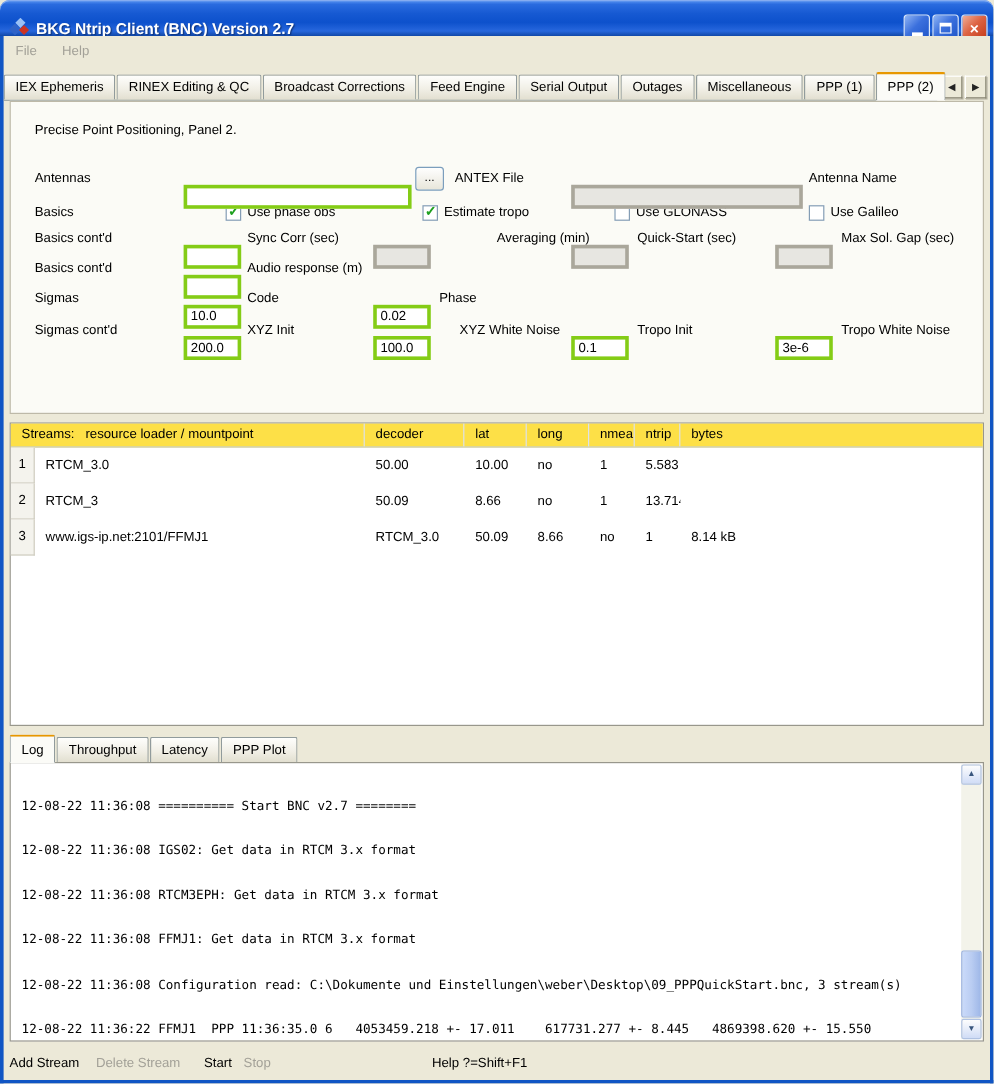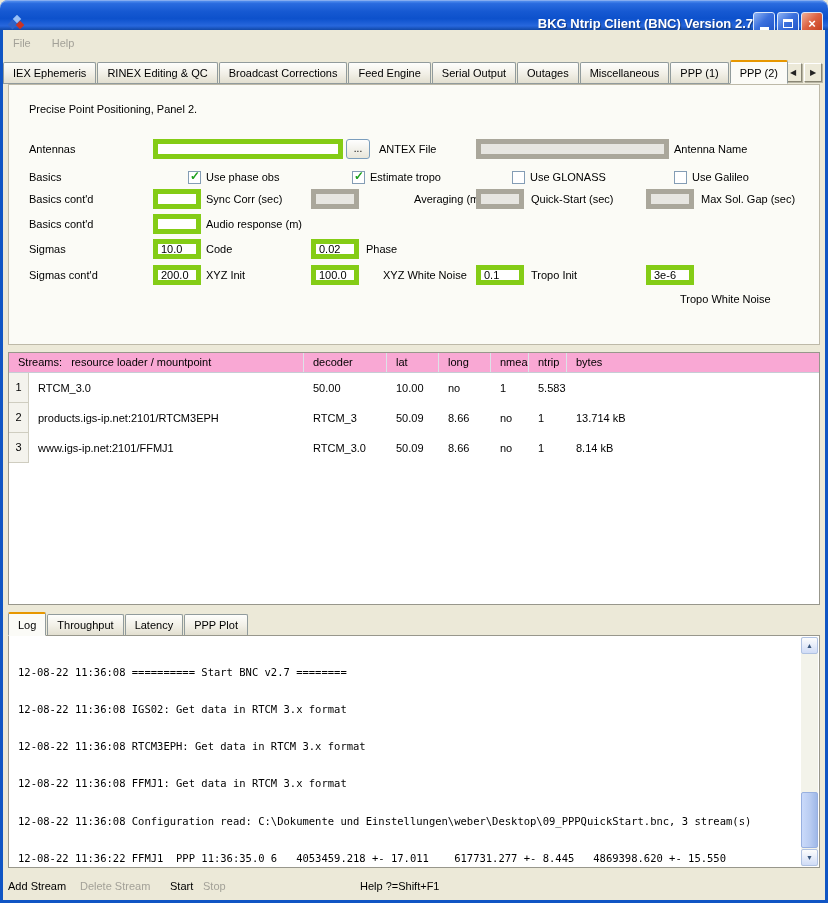--- a/index.html
+++ b/index.html
@@ -7,21 +7,21 @@
   body { font-family:"Liberation Sans", sans-serif; font-size:11px; color:#000;
          background:#ece9d8; overflow:hidden; }
 
   .window { position:relative; width:828px; height:903px; }
 
   
   .titlebar { position:absolute; top:0; left:0; right:0; height:30px;
     border-radius:8px 8px 0 0;
     background:linear-gradient(180deg,#5f9af3 0%,#2a6bdf 12%,#1659d2 38%,#0d51cc 62%,#2767dd 86%,#1148a8 100%);
     box-shadow:inset 0 1px 0 #85acf0;
-    display:flex; align-items:center; padding:16px 5px 0 7px;text-align:right; }
+    display:flex; align-items:center; padding:16px 5px 0 7px; }
   .app-icon { width:18px; height:16px; margin-right:5px; flex:0 0 auto; }
   .title-text { color:#fff; font-size:13px; font-weight:bold; flex:1;
     text-shadow:1px 1px 1px #10367e; white-space:nowrap; overflow:hidden; }
   .winbtns { display:flex; gap:2px; }
   .wbtn { width:22px; height:22px; border-radius:3px; border:1px solid #dce8fa;
     display:flex; align-items:center; justify-content:center; color:#fff;
     font-weight:bold; font-size:13px; cursor:default; }
   .wbtn.minmax { background:linear-gradient(135deg,#8fb4f4 0%,#3b70dd 45%,#1e54c8 100%); }
   .wbtn.close { background:linear-gradient(135deg,#f0b09a 0%,#dd6444 45%,#c23a18 100%); }
   .min-glyph { display:block; width:9px; height:3px; background:#fff; margin-top:11px; }
@@ -51,38 +51,38 @@
     line-height:17px; font-size:8px; color:#222;
     border:1px solid; border-color:#ffffff #8a8775 #8a8775 #ffffff;
     box-shadow:1px 1px 0 #b8b5a4; }
 
   
   .panel { position:absolute; left:5px; top:54px; width:812px; height:261px;
     background:#fbfbf6; border:1px solid #bdb9a8; }
   .caption { position:absolute; left:20px; top:18px; }
   .frow { position:absolute; left:0; right:0; height:20px; }
   .flabel { position:absolute; top:4px; white-space:nowrap; }
-  .txt { position:absolute; top:0; height:20px; border:5px solid #84cc16;
+  .txt { position:absolute; top:15px; height:20px; border:3px solid #84cc16;
     background:#fff; padding:0 3px; font-family:"Liberation Sans",sans-serif;
     font-size:11px; color:#000; }
   .txt[disabled] { background:#e7e6e1; border-color:#aaa79b; }
   .w-small { width:48px; } .w-ant { width:190px; } .w-antex { width:193px; }
   .browse { position:absolute; top:0; width:24px; height:20px; font-size:10px;
     line-height:10px; border:1px solid #7b9ebd; border-radius:3px;
     background:linear-gradient(180deg,#fefefe,#e8e6da); cursor:default; }
   .cb { position:absolute; top:4px; width:13px; height:13px; background:#fff;
     border:1px solid #849db5; }
   .cb.checked::after { content:"✓"; position:absolute; left:1px; top:-3px;
     color:#1ea01e; font-weight:bold; font-size:12px; }
 
   
   .streams { position:absolute; left:5px; top:322px; width:812px; height:253px;
     background:#fff; border:1px solid #98978c; }
   .sheader { display:grid; grid-template-columns:295px 83px 52px 52px 38px 38px 1fr;
-    height:20px; line-height:19px; border-bottom:1px solid #c6cdd5; background:#f9a8d4; }
+    height:20px; line-height:19px; border-bottom:1px solid #c6cdd5; background:#fde047; }
   .sheader > div { padding-left:9px; border-right:1px solid #dde2e8; white-space:pre; overflow:hidden; }
   .sheader > div:last-child { border-right:none; }
   .srow { display:grid; grid-template-columns:20px 275px 83px 52px 52px 38px 38px 1fr;
     height:30px; line-height:30px; }
   .srow > div { padding-left:9px; white-space:nowrap; overflow:hidden; }
   .srow .gut { padding:0; text-align:center; background:#f4f3ed;
     border-right:1px solid #cfcdc0; border-bottom:1px solid #cfcdc0; line-height:29px; }
 
   
   .btabs { position:absolute; left:5px; top:581px; height:24px;
@@ -208,21 +208,21 @@
 
       <div class="frow" style="top:180px;">
         <span class="flabel" style="left:20px;">Sigmas cont'd</span>
         <input class="txt w-small" style="left: 144px;" type="text" value="200.0">
         <span class="flabel" style="left:197px;">XYZ Init</span>
         <input class="txt w-small" style="left: 302px;" type="text" value="100.0">
         <span class="flabel" style="left:374px;">XYZ White Noise</span>
         <input class="txt w-small" style="left: 467px;" type="text" value="0.1">
         <span class="flabel" style="left:522px;">Tropo Init</span>
         <input class="txt w-small" style="left: 637px;" type="text" value="3e-6">
-        <span class="flabel" style="left:671px;margin-top:24px;">Tropo White Noise</span>
+        <span class="flabel" style="left:692px;">Tropo White Noise</span>
       </div>
     </div>
 
     <div class="streams">
       <div class="sheader">
         <div>Streams:   resource loader / mountpoint</div>
         <div>decoder</div>
         <div>lat</div>
         <div>long</div>
         <div>nmea</div>
@@ -233,21 +233,20 @@
         <div class="gut">1</div>
         <div>RTCM_3.0</div>
         <div>50.00</div>
         <div>10.00</div>
         <div>no</div>
         <div>1</div>
         <div>5.583 kB</div>
       </div>
       <div class="srow">
         <div class="gut">2</div>
-        <div>products.igs-ip.net:2101/RTCM3EPH</div>
         <div>RTCM_3</div>
         <div>50.09</div>
         <div>8.66</div>
         <div>no</div>
         <div>1</div>
         <div>13.714 kB</div>
       </div>
       <div class="srow">
         <div class="gut">3</div>
         <div>www.igs-ip.net:2101/FFMJ1</div>

